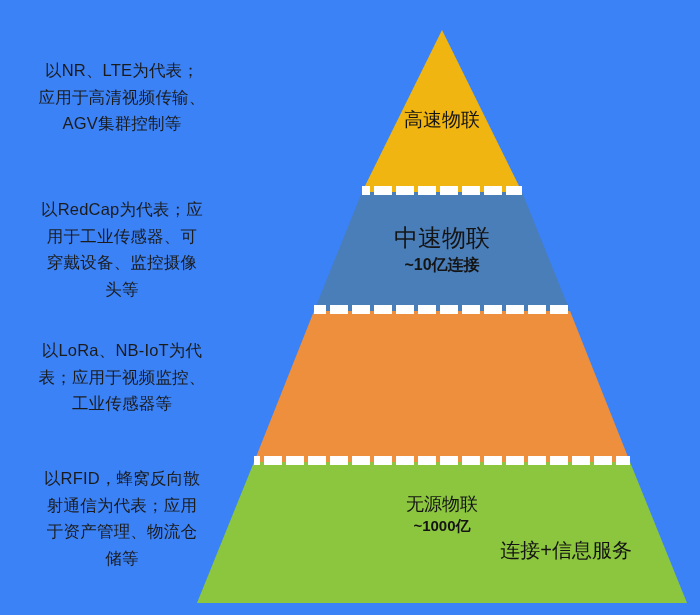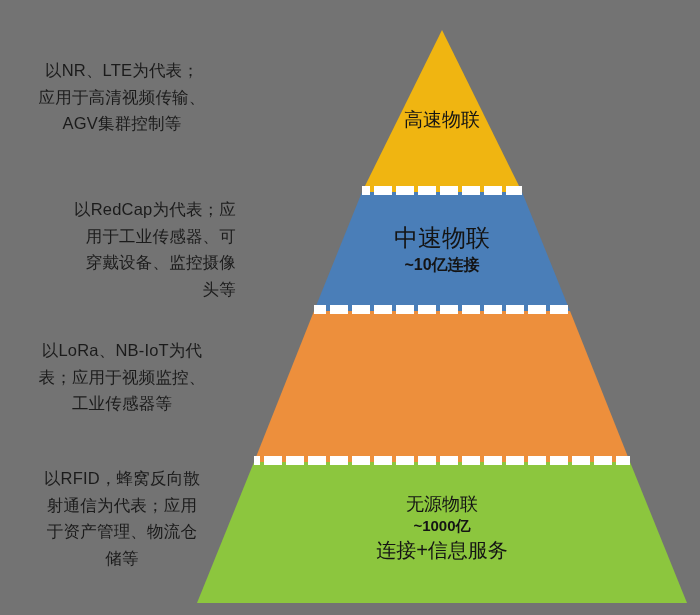--- a/index.html
+++ b/index.html
@@ -7,39 +7,39 @@
     padding: 0;
     background: #ffffff;
   }
   body {
     font-family: "Liberation Sans", "DejaVu Sans", sans-serif;
   }
   #stage {
     position: relative;
     width: 700px;
     height: 615px;
-    background: #737373;
+    background: #3b82f6;
     overflow: hidden;
   }
 
   
   .note {
     position: absolute;
     left: 8px;
     width: 228px;
     text-align: center;
     color: #1b1b1b;
     font-size: 16.5px;
     line-height: 1.62;
     letter-spacing: 0.2px;
     font-weight: 400;
     white-space: pre-line;
   }
   .note-0 { top: 57px; }
-  .note-1 { top: 196px; text-align: right; }
+  .note-1 { top: 196px; }
   .note-2 { top: 337px; }
   .note-3 { top: 465px; }
 
   
   #pyramid {
     position: absolute;
     left: 0;
     top: 0;
     width: 700px;
     height: 615px;
@@ -90,21 +90,21 @@
     top: 355px;
     width: 300px;
   }
   .label-base {
     left: 252px;
     top: 492px;
     width: 380px;
   }
   .label-base .l1 { font-size: 18px; }
   .label-base .l2 { font-size: 15px; }
-  .label-base .l3 { font-size: 20px; font-weight: 400; }
+  .label-base .l3 { font-size: 20px; font-weight: 400; text-align: right; }
 </style>
 </head>
 <body>
 
 <div id="stage">
 
   <div class="note note-0">以NR、LTE为代表；
 应用于高清视频传输、
 AGV集群控制等</div>
   <div class="note note-1">以RedCap为代表；应

